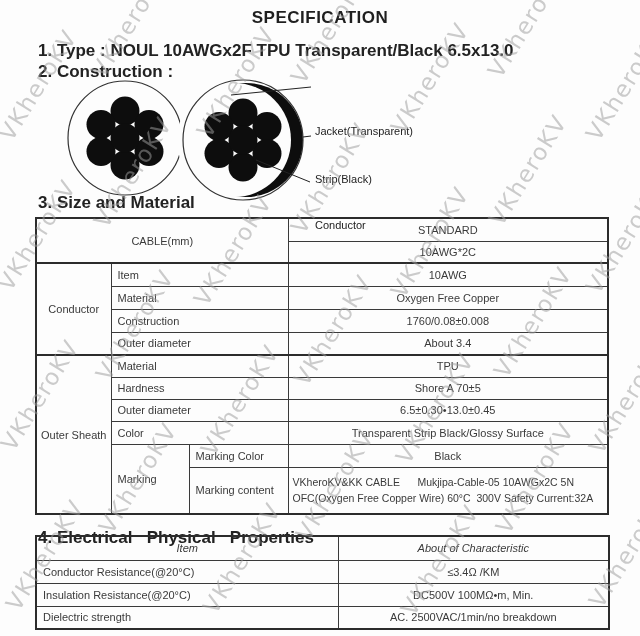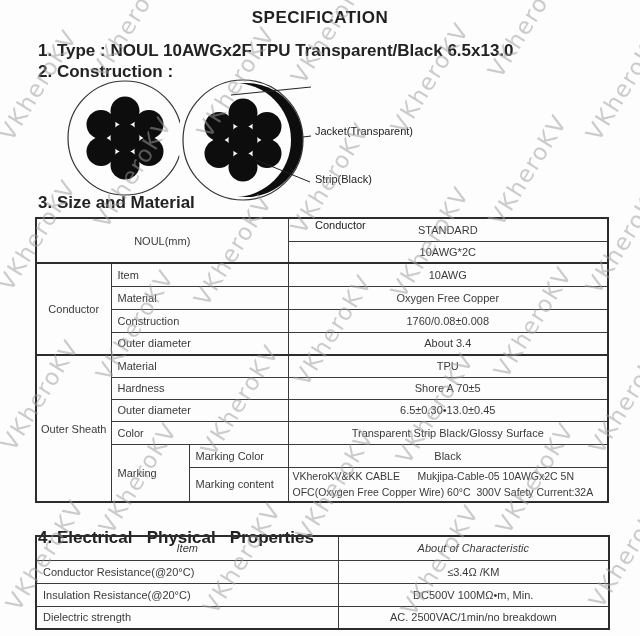--- a/index.html
+++ b/index.html
@@ -38,21 +38,21 @@
   table {
     position:absolute; border-collapse:collapse; table-layout:fixed;
     background:transparent; z-index:2;
   }
   td {
     border:1px solid #3a3a3a; font-size:11px; color:#3a3a3a;
     text-align:center; vertical-align:middle; padding:0 4px; overflow:hidden;
   }
   #size-material-table { left:35px; top:217px; width:572px; border:2px solid #2c2c2c; }
   #electrical-table   { left:35px; top:535px; width:573px; border:2px solid #2c2c2c; }
-  tr.r23 { height:23px; } tr.r22 { height:22px; } tr.r35 { height:35px;padding-left:8px; } tr.r24 { height:24px;font-style:italic; }
+  tr.r23 { height:23px; } tr.r22 { height:22px; } tr.r35 { height:47px;padding-left:8px; } tr.r24 { height:24px;font-style:italic; }
   td.left { text-align:left; padding-left:6px; }
   td.thickb { border-bottom:2px solid #2c2c2c; }
   .mk-line { white-space:pre; text-align:left; font-size:10.5px; line-height:16px; }
 </style>
 </head>
 <body>
 
 <div id="page">
 
   <div class="title">SPECIFICATION</div>
@@ -103,21 +103,21 @@
 
   <table id="size-material-table">
     <colgroup>
         <col style="width:75px">
         <col style="width:78px">
         <col style="width:99px">
         <col style="width:320px">
       </colgroup>
     <tbody>
         <tr class="r23">
-      <td colspan="3" rowspan="2" class="thickb">NOUL(mm)</td>
+      <td colspan="3" rowspan="2" class="thickb">CABLE(mm)</td>
       <td>STANDARD</td>
     </tr>
     <tr class="r22">
       <td class="thickb">10AWG*2C</td>
     </tr>
     <tr class="r23">
       <td rowspan="4" class="thickb">Conductor</td>
       <td colspan="2" class="left">Item</td>
       <td>10AWG</td>
     </tr>

